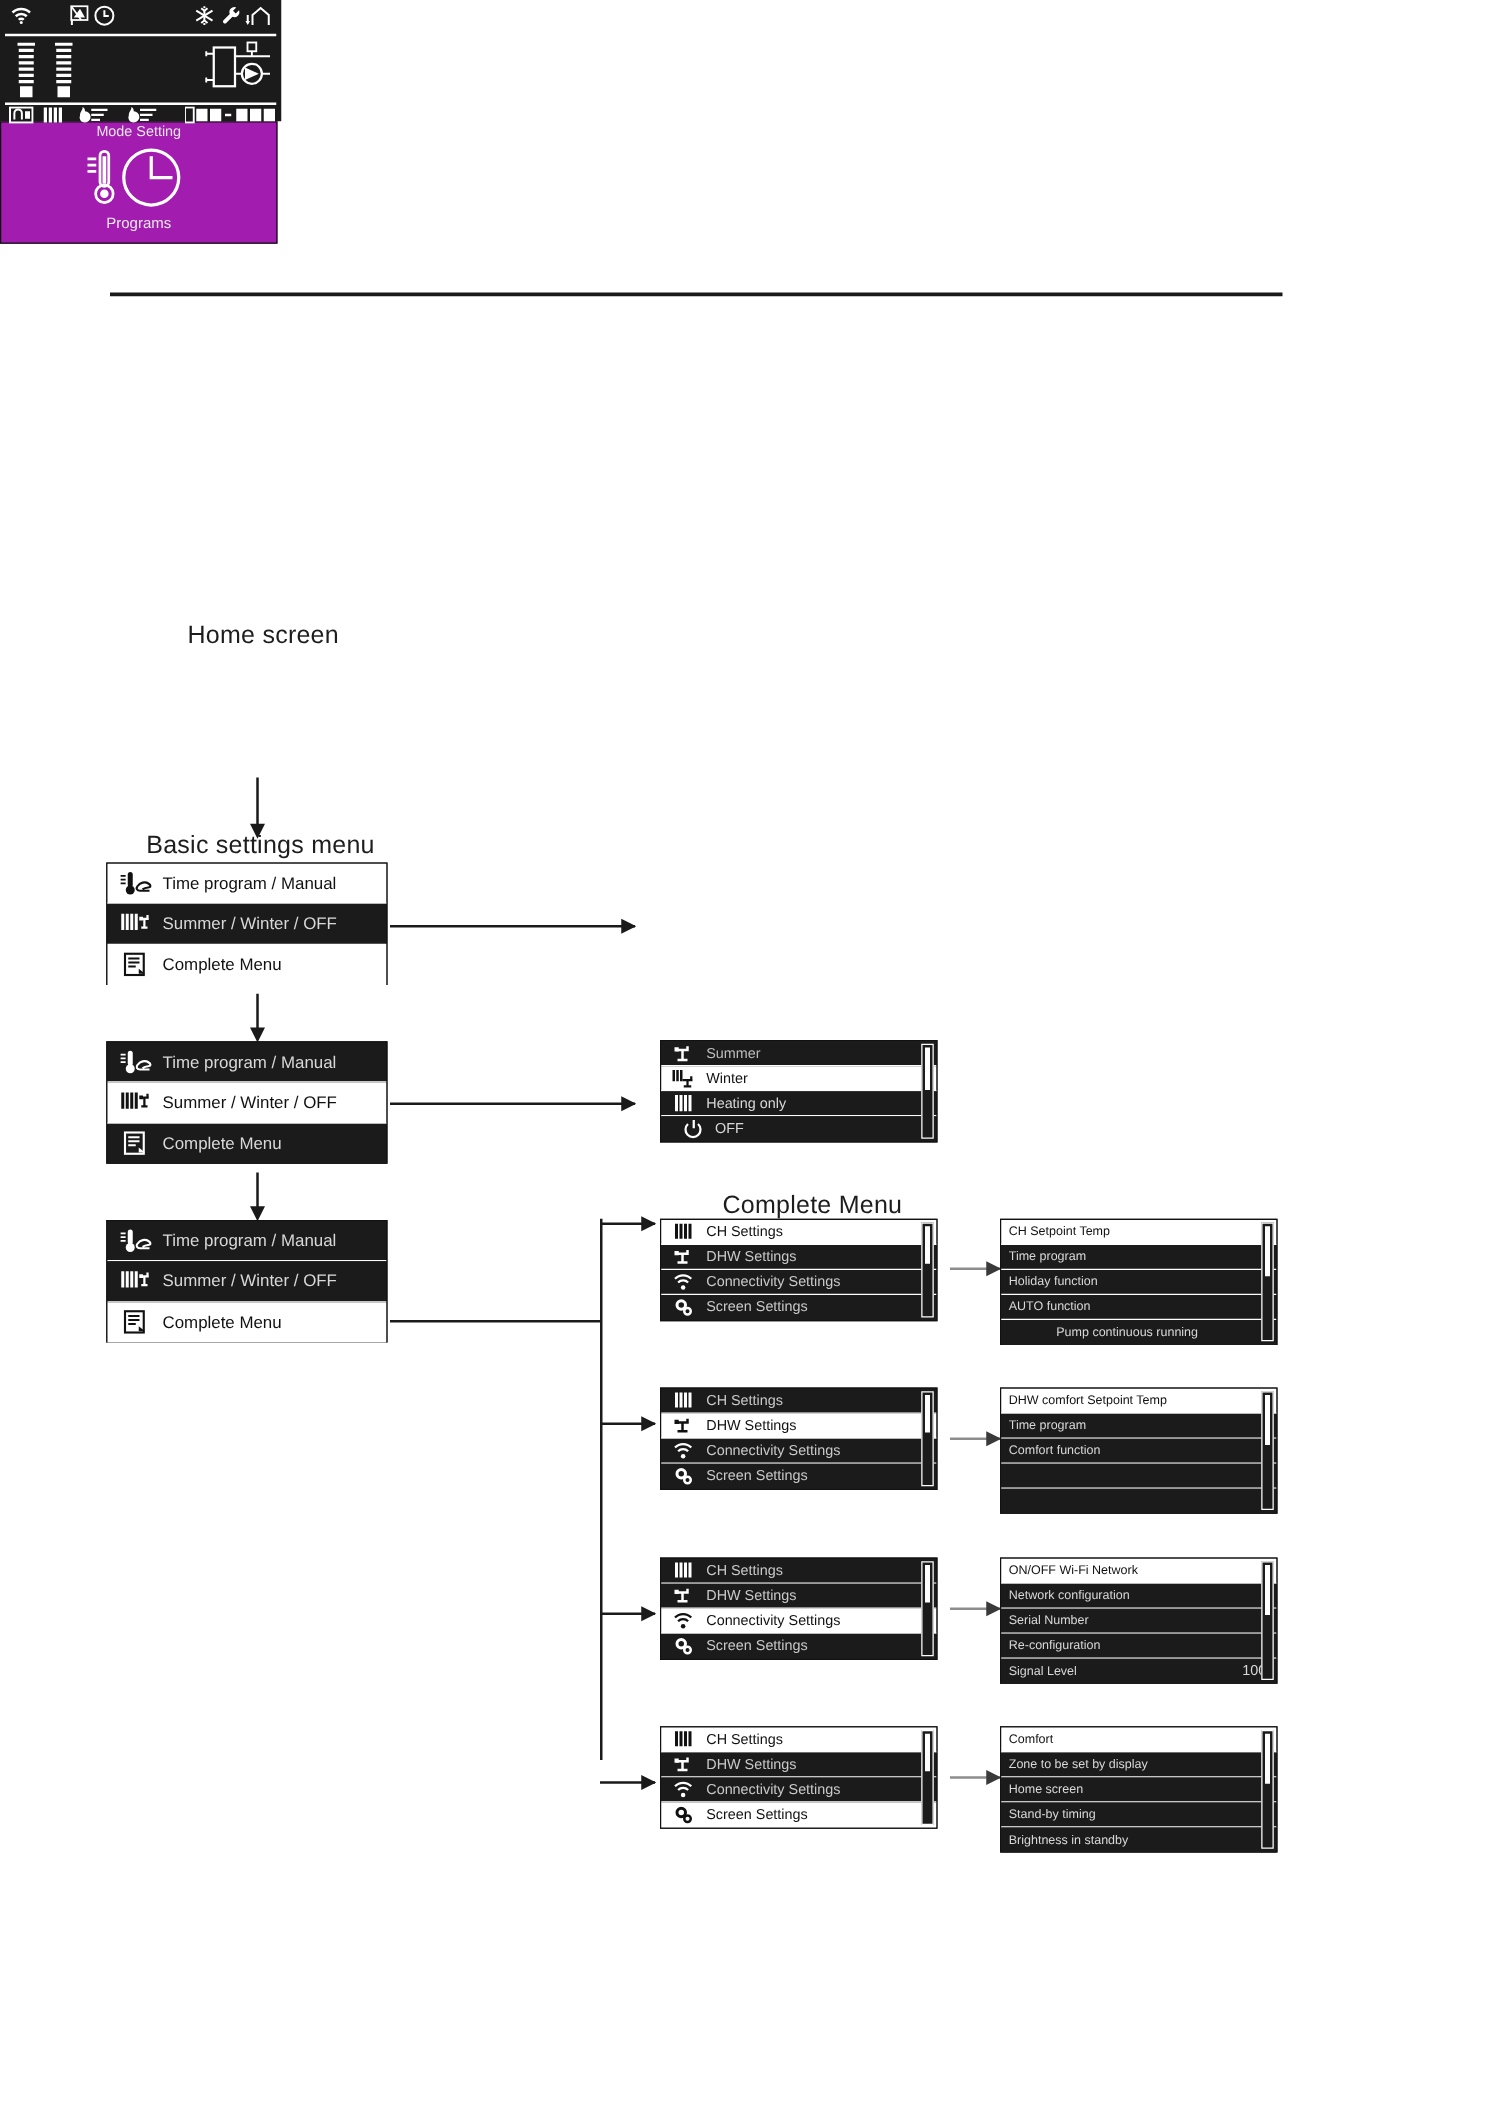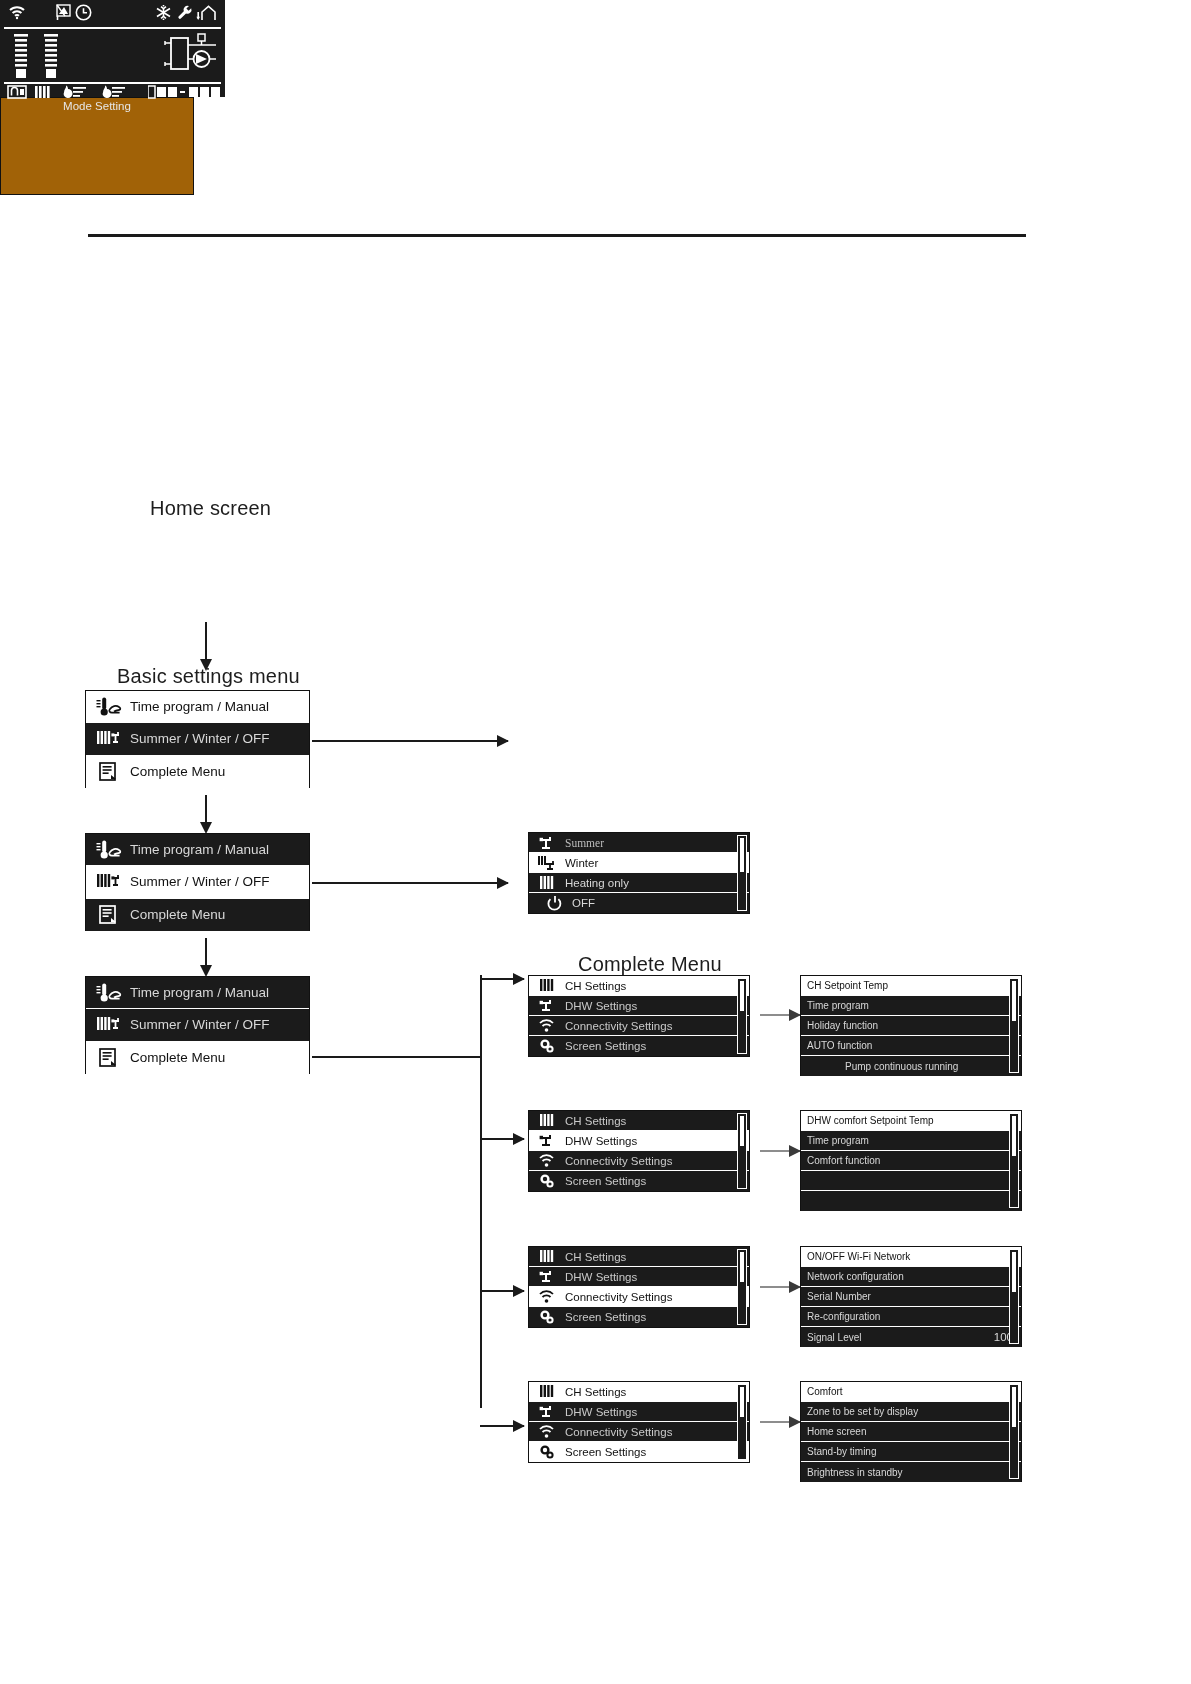--- a/index.html
+++ b/index.html
@@ -42,21 +42,21 @@
   .list5{width:222px;height:82px;}
   .list5 .row{height:19.8px;padding-left:6px;border-bottom:1px solid #fff;}
   .list5 .row .lbl{font-size:10px;}
   .list5 .row .val{font-size:11.5px;right:8px;}
 
   
   .sb{position:absolute;right:2px;top:2px;width:10px;bottom:2px;border:1px solid #fff;box-sizing:border-box;background:#1b1b1b;}
   .sb i{position:absolute;left:2px;width:4px;background:#fff;display:block;}
 
   
-  .modeset{left:528px;top:689px;width:194px;height:98px;background:#a16207;border:1px solid #111;box-sizing:border-box;}
+  .modeset{left:528px;top:689px;width:222px;height:98px;background:#a21caf;border:1px solid #111;box-sizing:border-box;}
   .modeset .title{height:17px;line-height:17px;text-align:center;color:#e6e6e6;font-size:11.5px;}
   .modeset .cols{display:flex;height:79px;}
   .modeset .col{flex:1;display:flex;flex-direction:column;align-items:center;justify-content:flex-start;position:relative;}
   .modeset .col.sel{background:#ffffff;color:#111;border-left:2px solid #fff;}
   .modeset .col .glyph{height:54px;display:flex;align-items:center;justify-content:center;}
   .modeset .col .cl{font-size:12px;padding-top:2px;}
   .modeset .col.dark{color:#e8e8e8;}
 
   
   .arrow{position:absolute;background:#1a1a1a;height:1.6px;}
@@ -280,20 +280,38 @@
       </span>
       <span class="lbl">Complete Menu</span>
     </div>
   </div>
 
   <div class="arrow" style="left:312px;top:740px;width:196px;"></div>
 
   <div class="modeset">
     <div class="title">Mode Setting</div>
     <div class="cols">
+      <div class="col dark">
+        <span class="glyph">
+          <svg width="98" height="52" viewBox="0 0 98 52">
+            <g fill="#fff">
+                <rect x="8" y="10" width="7" height="2.2"></rect>
+                <rect x="8" y="15" width="7" height="2.2"></rect>
+                <rect x="8" y="20" width="7" height="2.2"></rect>
+              </g>
+            <rect x="18" y="5" width="7" height="28" rx="3.5" fill="none" stroke="#fff" stroke-width="2.2"></rect>
+            <rect x="20" y="9" width="3" height="22" fill="#fff"></rect>
+            <circle cx="21.5" cy="39" r="7" fill="none" stroke="#fff" stroke-width="2.2"></circle>
+            <circle cx="21.5" cy="39" r="3.4" fill="#fff"></circle>
+            <circle cx="59" cy="26" r="22" fill="none" stroke="#fff" stroke-width="2.6"></circle>
+            <path d="M59 9 L59 26 L76 26" stroke="#fff" stroke-width="2.6" fill="none"></path>
+          </svg>
+        </span>
+        <span class="cl">Programs</span>
+      </div>
     </div>
   </div>
 
   <div class="varrow" style="left:205px;top:795px;height:28px;"></div>
 
   <div class="menu bsm" style="top:833px;">
     <div class="row dark">
       <span class="ic">
         <svg width="26" height="22" viewBox="0 0 26 22">
           <g fill="#fff">
@@ -335,21 +353,21 @@
           <path d="M13 14 l5 4 l-5 0 z" fill="#fff"></path>
         </svg>
       </span>
       <span class="lbl">Complete Menu</span>
     </div>
   </div>
 
   <div class="arrow" style="left:312px;top:882px;width:196px;"></div>
 
   <div class="menu list4" style="left:528px;top:832px;">
-    <div class="row dark" style="height:20px;font-family:Liberation Serif, serif;">
+    <div class="row dark" style="height:20px;">
       <span class="ic">
         <svg width="20" height="16" viewBox="0 0 20 16">
           <path d="M3 5 l10 0 M8 5 l0 8 M4 13 l8 0 M12 2 l0 3" stroke="#fff" stroke-width="2" fill="none"></path>
           <rect x="1.6" y="2.8" width="3.4" height="3.4" fill="#fff"></rect>
         </svg>
       </span>
       <span class="lbl" style="color:#bdbdbd;">Summer</span>
     </div>
     <div class="row light" style="height:20px;">
       <span class="ic">

